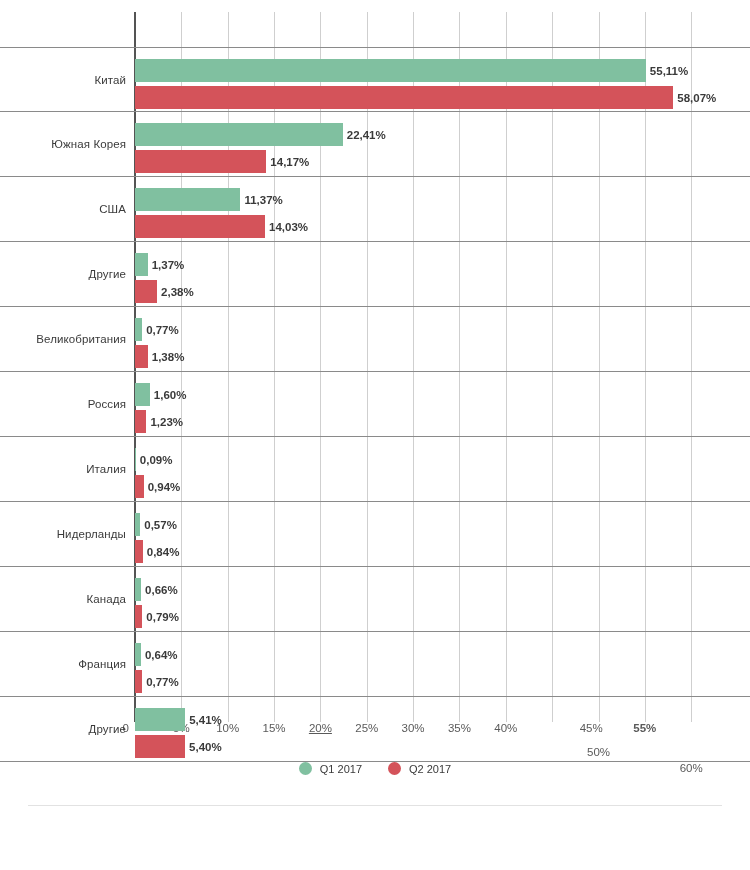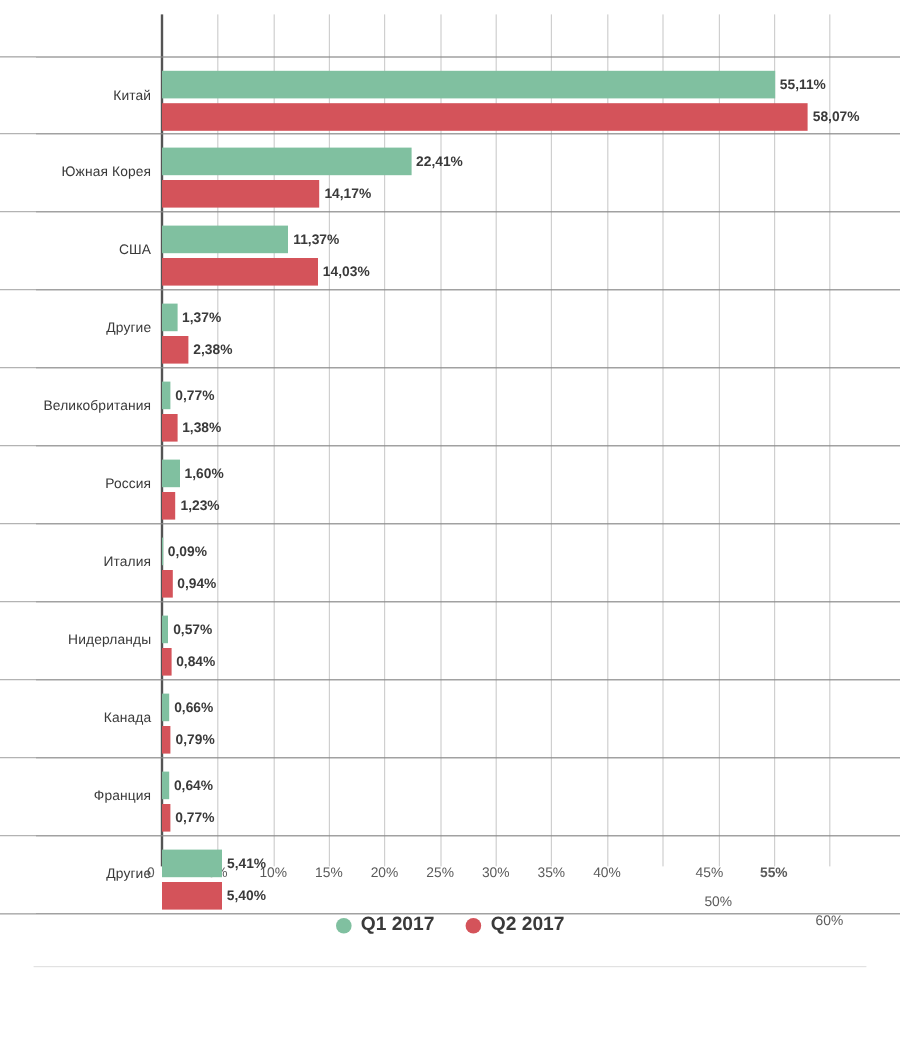--- a/index.html
+++ b/index.html
@@ -160,23 +160,23 @@
   }
   .legend-dot {
     width: 13px;
     height: 13px;
     border-radius: 50%;
     display: block;
   }
   .legend-dot.q1 { background: #80c0a0; }
   .legend-dot.q2 { background: #d4535a; }
   .legend-label {
-    font-size: 16px;
+    font-size: 11px;
     color: #3a3a3a;
-    font-weight: bold;
+    font-weight: normal;
   }
 
   
   .footer-divider {
     position: absolute;
     left: 28px;
     top: 805px;
     width: 694px;
     height: 1px;
     background: #e2e2e2;
@@ -389,21 +389,21 @@
         </div>
       </div>
 
   </div>
 
   <div class="x-axis" id="x-axis">
       <div class="x-tick zero" style="left: 135px;">0</div>
       <div class="x-tick" style="left: 181.35px;">5%</div>
       <div class="x-tick" style="left: 227.7px;">10%</div>
       <div class="x-tick" style="left: 274.05px;">15%</div>
-      <div class="x-tick" style="left: 320.4px;">20%</div>
+      <div class="x-tick" style="left: 320.4px; text-decoration: underline;">20%</div>
       <div class="x-tick" style="left: 366.75px;">25%</div>
       <div class="x-tick" style="left: 413.1px;">30%</div>
       <div class="x-tick" style="left: 459.45px;">35%</div>
       <div class="x-tick" style="left: 505.8px;">40%</div>
       <div class="x-tick" style="left: 552.15px; margin-left: 39px;">45%</div>
       <div class="x-tick" style="left: 598.5px; margin-top: 24px;">50%</div>
       <div class="x-tick" style="left: 644.85px; font-weight: bold;">55%</div>
       <div class="x-tick" style="left: 691.2px; margin-top: 40px;">60%</div>
     </div>
 

